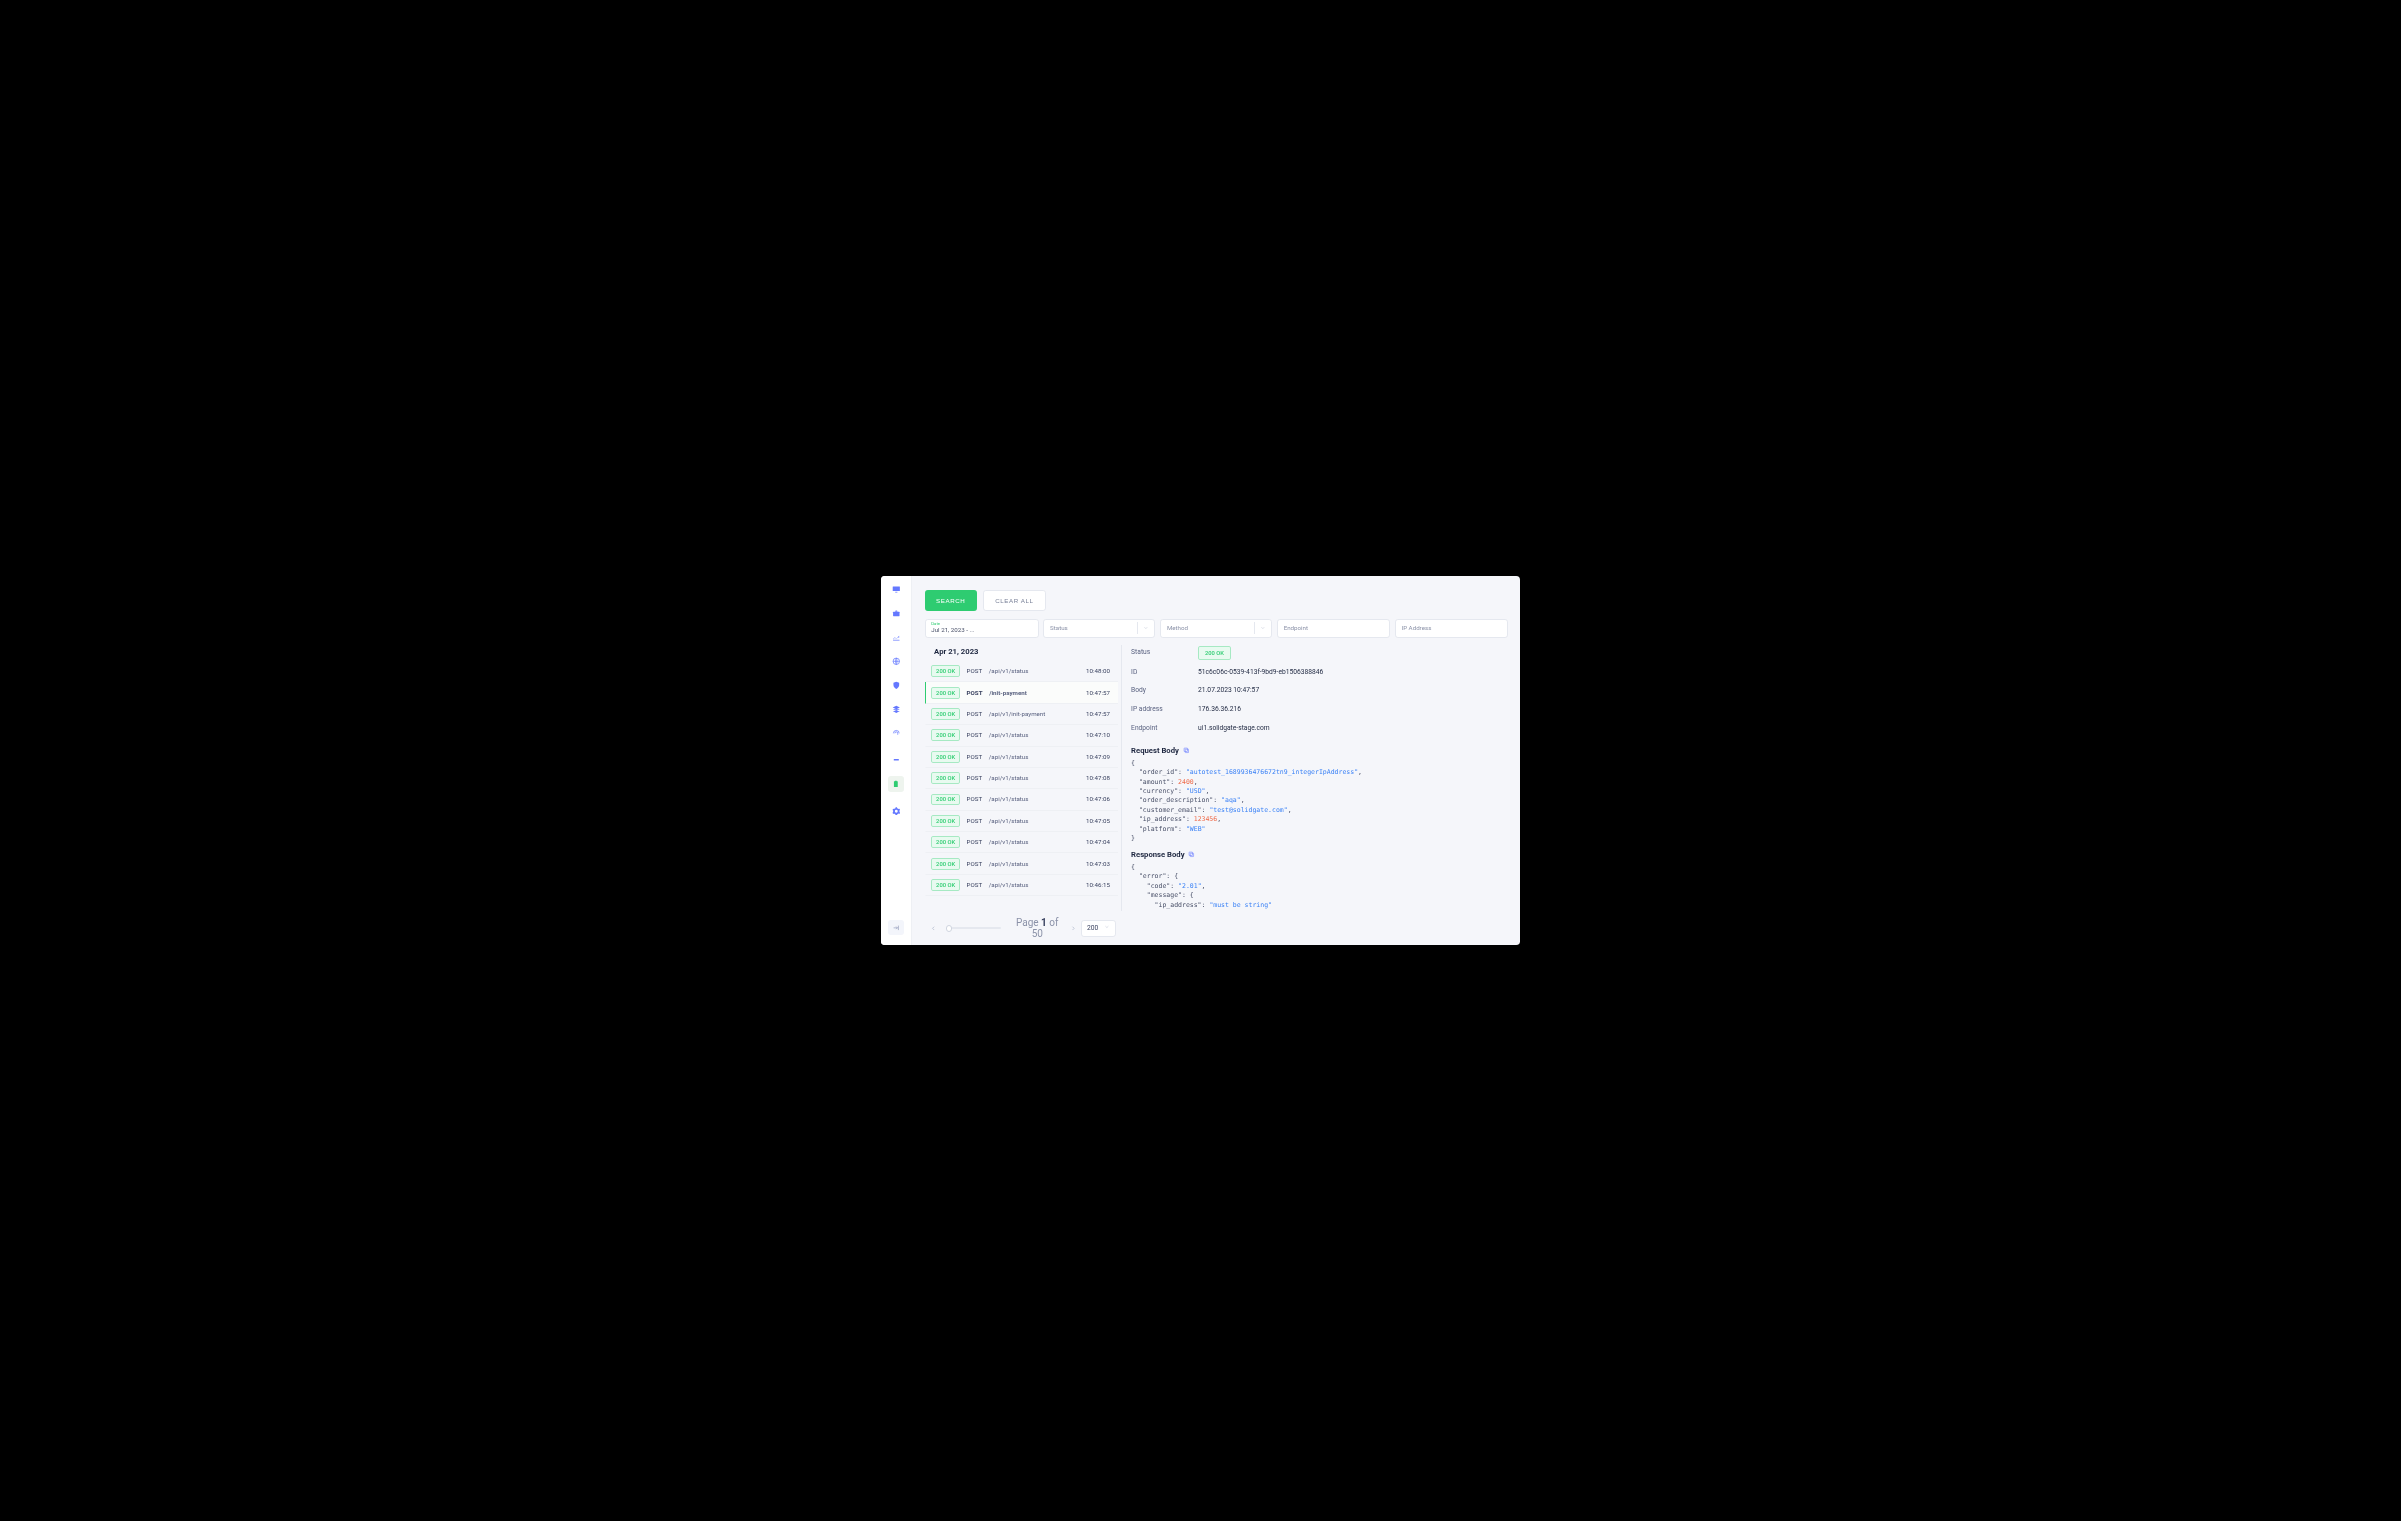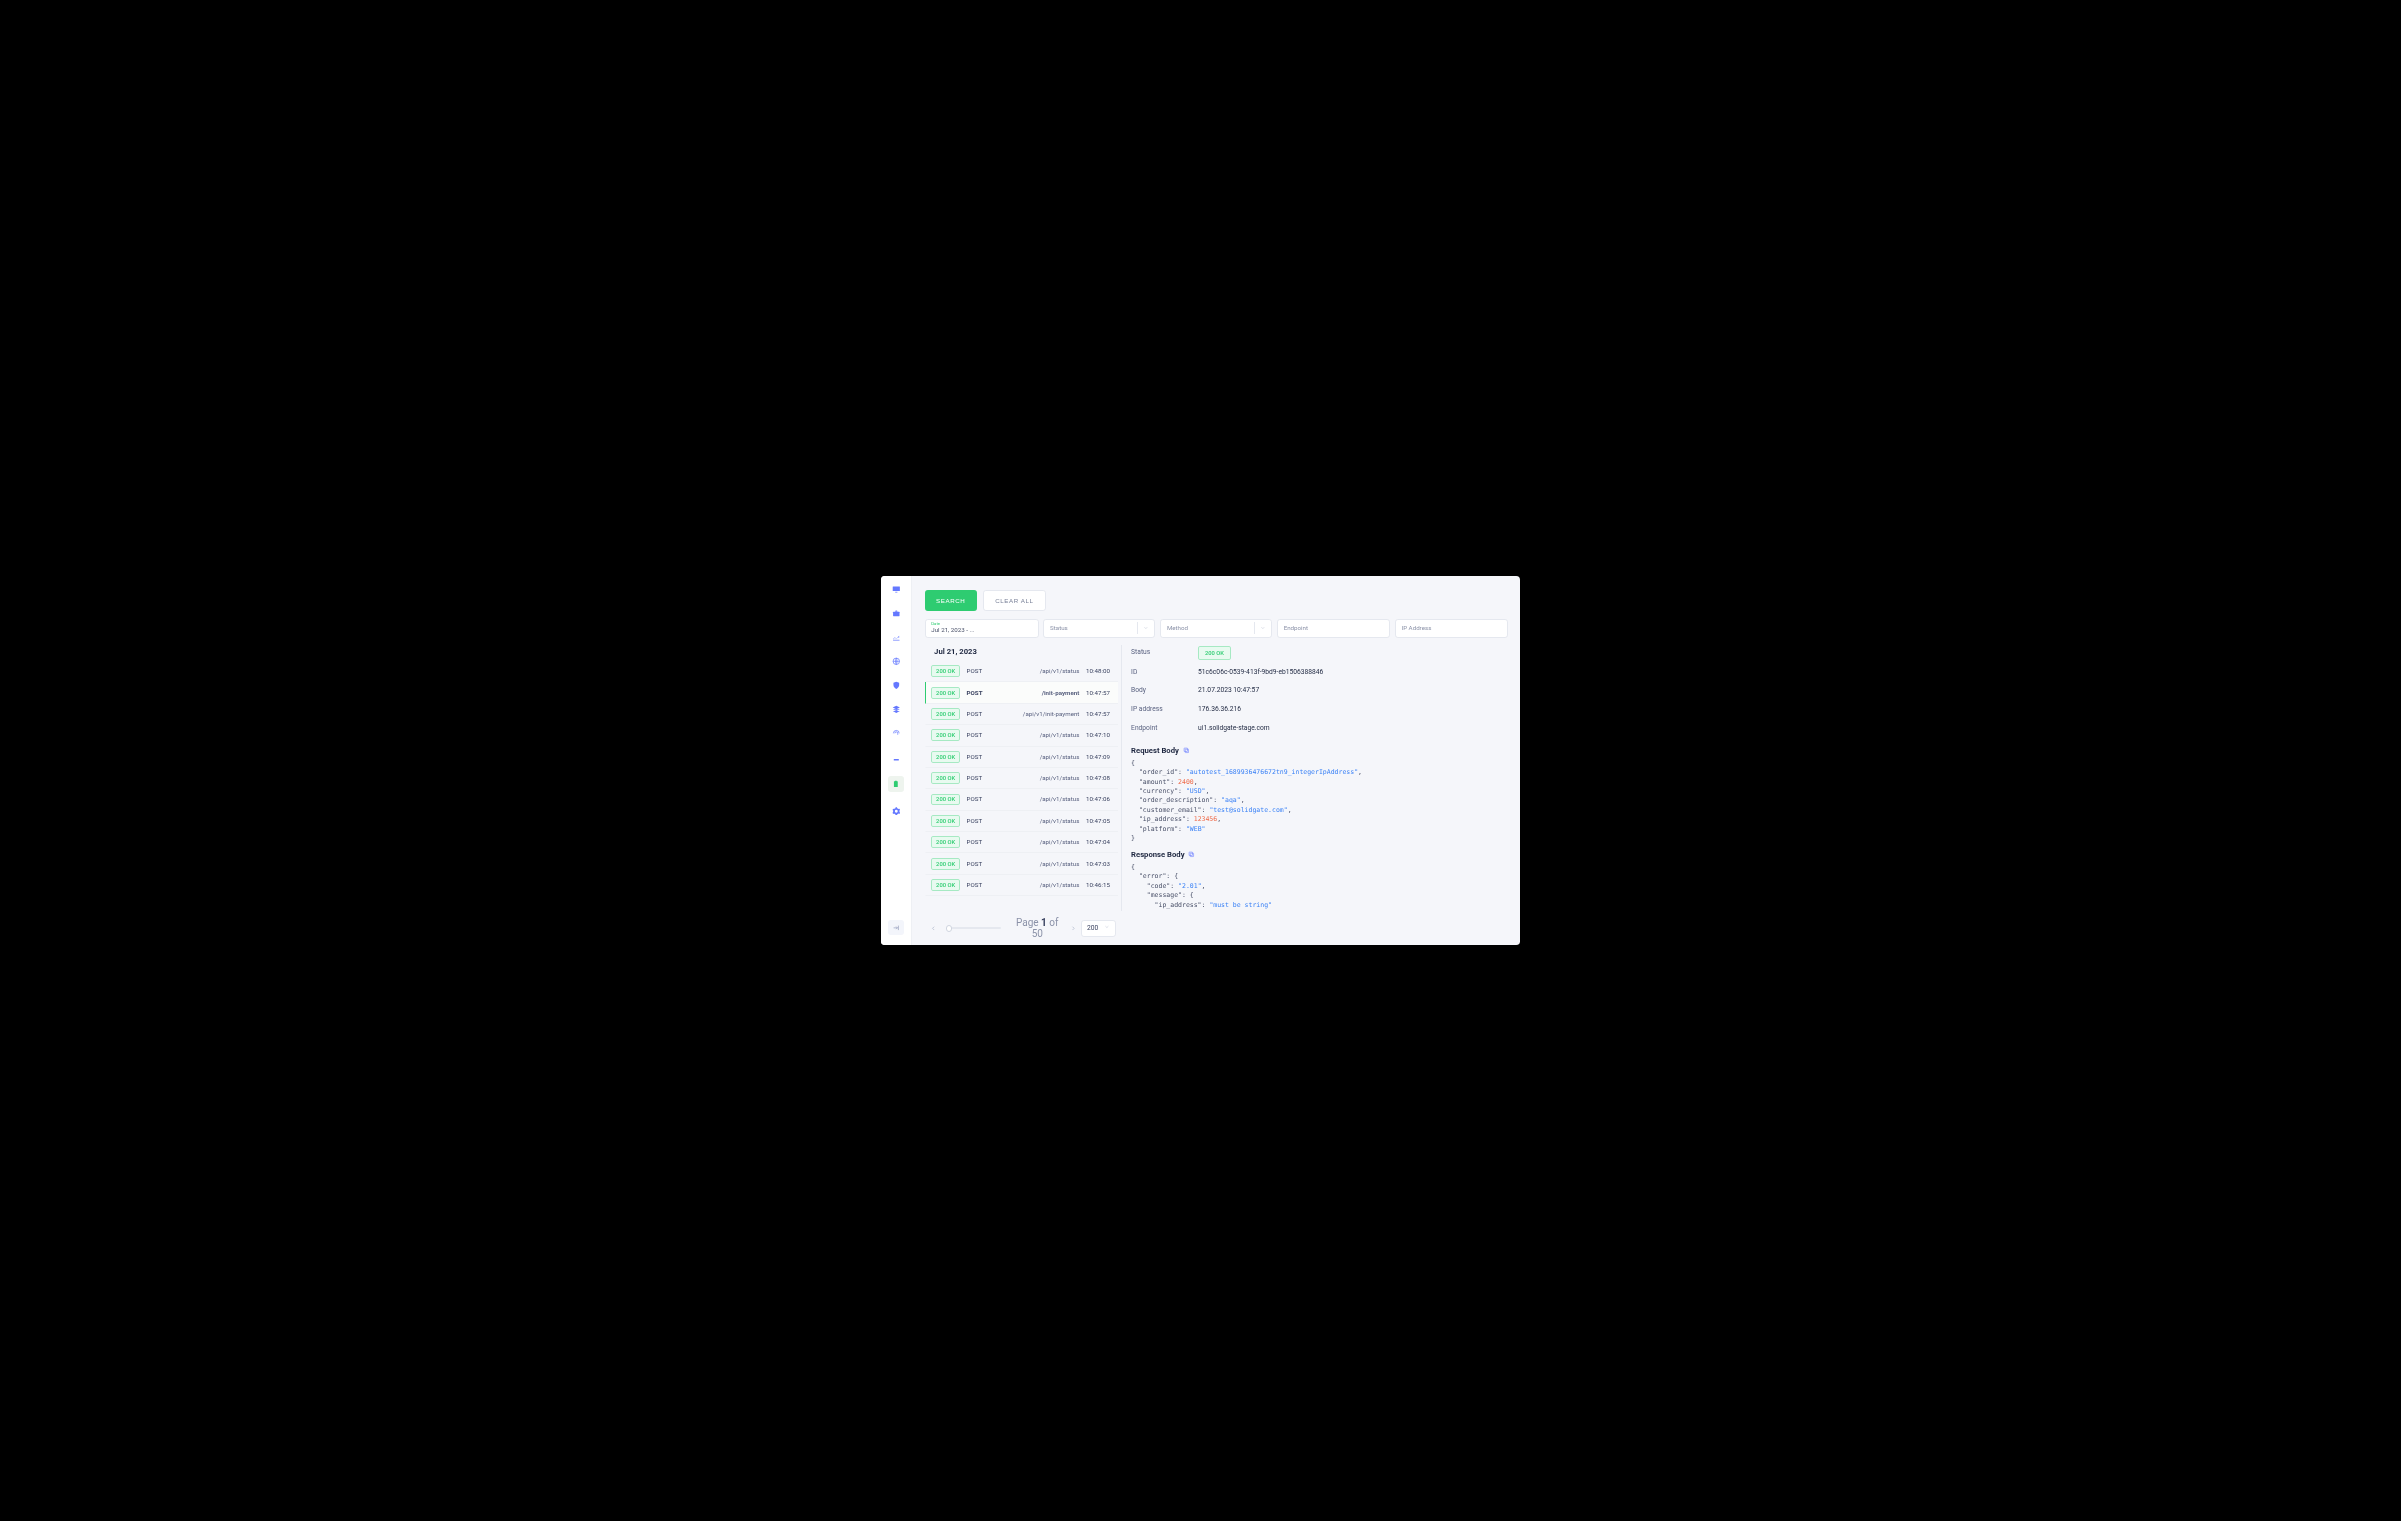--- a/index.html
+++ b/index.html
@@ -19,21 +19,21 @@
 .filter.date { flex: 0 0 114px; }
 .filter.select { flex: 0 0 112px; flex-direction: row; align-items: center; justify-content: space-between; }
 .filter-label-small { font-size: 4.3px; color: #2ecc71; line-height: 1; }
 .filter-value { font-size: 6.2px; color: #4a5169; }
 .filter-placeholder { font-size: 6.2px; color: #8b92a8; }
 .chevron { width: 11.5px; height: 11.5px; border-left: 0.5px solid #e5e8ef; display: flex; align-items: center; justify-content: center; color: #b8bfd1; padding-left: 4.8px; }
 .content { display: flex; gap: 9.6px; flex: 1; overflow: hidden; }
 .log-panel { width: 197px; display: flex; flex-direction: column; overflow: hidden; }
 .list-wrap { flex: 1; overflow-y: auto; border-right: 1.4px solid #e5e8ef; padding-right: 2.9px; }
 .date-header { font-size: 7.7px; font-weight: 700; color: #1e2740; padding: 1.9px 9.6px 4.8px; }
-.log-row { display: flex; align-items: center; padding: 4.3px 7.7px 4.3px 5.8px; border-bottom: 0.5px solid #eef0f4; cursor: pointer; gap: 6.7px; border-left: 1.4px solid transparent; text-align: right; }
+.log-row { display: flex; align-items: center; padding: 4.3px 7.7px 4.3px 5.8px; border-bottom: 0.5px solid #eef0f4; cursor: pointer; gap: 6.7px; border-left: 1.4px solid transparent; }
 .log-row.selected { border-left: 1.4px solid #2ecc71; background: #fbfcfb; }
 .log-row.selected .log-method, .log-row.selected .log-path { font-weight: 700; }
 .status-badge { background: #e8faf0; color: #2ecc71; border: 0.5px solid #a6e9c3; border-radius: 1.9px; padding: 1.9px 3.8px; font-size: 5.8px; font-weight: 500; white-space: nowrap; }
 .log-method { font-size: 6.2px; color: #3a4260; }
 .log-path { font-size: 6.2px; color: #5a6280; flex: 1; }
 .log-time { font-size: 6.2px; color: #3a4260; }
 .pager { display: flex; align-items: center; padding: 6.7px 5.8px 0; gap: 4.8px; }
 .pager-arrow { color: #b8bfd1; cursor: pointer; font-size: 8.6px; }
 .pager-text { color: #8b92a8; font-size: 10px; flex: 1; text-align: center; }
 .pager-text b { color: #3a4260; font-weight: 700; }
@@ -156,21 +156,21 @@
       </div>
       <div class="filter">
         <span class="filter-placeholder">IP Address</span>
       </div>
     </div>
 
     <div class="content">
 
       <div class="log-panel">
         <div class="list-wrap">
-          <div class="date-header">Jul 21, 2023</div>
+          <div class="date-header">Apr 21, 2023</div>
           <div id="log-rows">
               <div class="log-row">
                 <span class="status-badge">200 OK</span>
                 <span class="log-method">POST</span>
                 <span class="log-path">/api/v1/status</span>
                 <span class="log-time">10:48:00</span>
               </div>
               <div class="log-row selected">
                 <span class="status-badge">200 OK</span>
                 <span class="log-method">POST</span>

